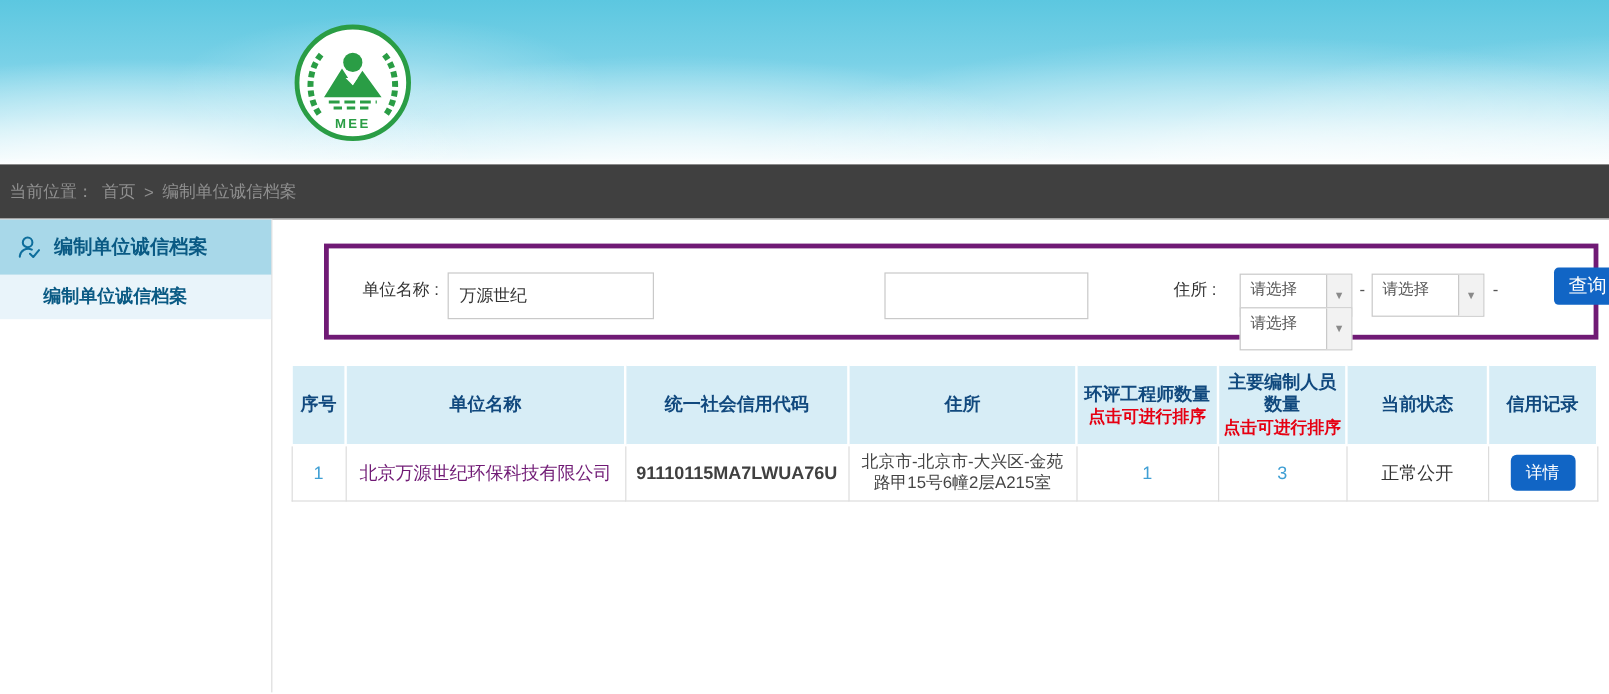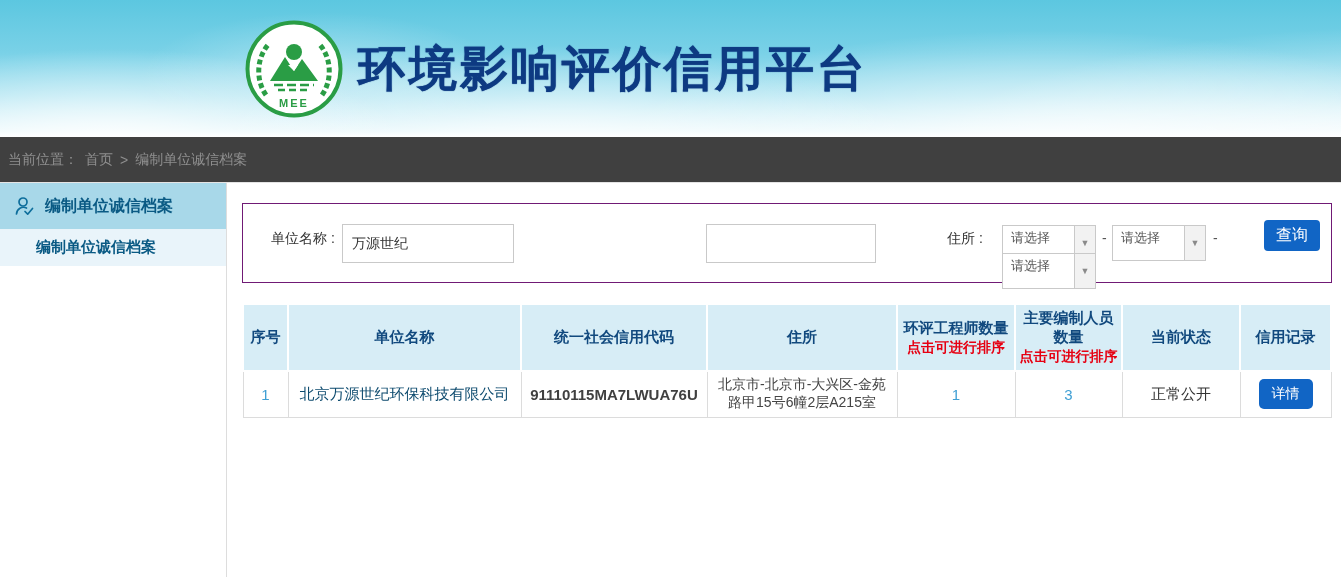--- a/index.html
+++ b/index.html
@@ -44,21 +44,21 @@
   .side-header .label { font-size:16px; font-weight:bold; color:#0a5a84; }
   .user-icon { width:22px; height:22px; }
   .side-item {
     height:37px; background:#e9f4fa; display:flex; align-items:center;
     padding-left:36px; font-size:15px; font-weight:bold; color:#0a5a84; cursor:pointer;
   }
 
   .main { flex:1; padding:20px 9px 0 15px; }
 
   
-  .search-panel { position:relative; height:80px; border:1px solid #701a75; margin-bottom:20px; }
+  .search-panel { position:relative; height:80px; border:4px solid #701a75; margin-bottom:20px;margin-left:28px; }
   .sp { position:absolute; font-size:14px; color:#333; }
   .flabel { line-height:28px; }
   .tinput {
     height:39px; border:1px solid #c9c9c9; font-size:14px; color:#333;
     padding:0 9px; outline:none; font-family:inherit; background:#fff;
   }
   .combo { display:flex; width:94px; height:36px; border:1px solid #c9c9c9; background:#fff; cursor:pointer; }
   .combo .val { flex:1; font-size:13px; color:#555; line-height:24px; padding-left:8px; }
   .combo .arrow-btn {
     width:21px; background:#f2f2f2; border-left:1px solid #c9c9c9;
@@ -75,21 +75,21 @@
   table.result { border-collapse:collapse; table-layout:fixed; width:1088px; }
   .result th {
     background:#d7edf6; border:2px solid #fff; padding:4px 2px;
     font-size:15px; color:#11497e; font-weight:bold; text-align:center; height:44px;
   }
   .result th .hint { display:block; color:#e60012; font-size:14px; font-weight:bold; margin-top:1px; }
   .result td {
     border:1px solid #dcdcdc; text-align:center; font-size:15px; color:#444;
     height:46px; padding:2px 6px; background:#fff;
   }
-  .link { color:#0c4a6e; cursor:pointer;font-family:Liberation Serif, serif; }
+  .link { color:#701a75; cursor:pointer;font-family:Liberation Serif, serif; }
   .num-link { color:#3f9fd4; cursor:pointer; }
   .detail-btn { padding:6px 13px; font-size:14px; border-radius:5px; }
 </style>
 </head>
 <body>
 
 <div id="app">
 
   <div class="banner">
     <div class="banner-inner">
@@ -97,21 +97,20 @@
         <circle cx="50" cy="50" r="46.5" fill="#ffffff" stroke="#2a9d45" stroke-width="4"></circle>
         <path d="M22,76 C12,62 12,40 24,26" fill="none" stroke="#2a9d45" stroke-width="5" stroke-dasharray="5,3"></path>
         <path d="M78,76 C88,62 88,40 76,26" fill="none" stroke="#2a9d45" stroke-width="5" stroke-dasharray="5,3"></path>
         <circle cx="50" cy="33" r="8" fill="#2a9d45"></circle>
         <path d="M26,62 L41,38 L50,52 L58,40 L74,62 Z" fill="#2a9d45"></path>
         <path d="M44,46 L50,52 L54,46" fill="#ffffff"></path>
         <line x1="30" y1="66" x2="70" y2="66" stroke="#2a9d45" stroke-width="2.5" stroke-dasharray="9,4"></line>
         <line x1="34" y1="71" x2="66" y2="71" stroke="#2a9d45" stroke-width="2.5" stroke-dasharray="7,4"></line>
         <text x="50" y="88" text-anchor="middle" font-size="11" font-weight="bold" fill="#2a9d45" letter-spacing="2">MEE</text>
       </svg>
-      <div class="site-title">环境影响评价信用平台</div>
     </div>
   </div>
 
   <div class="breadcrumb-bar">
     <span>当前位置：</span>
     <span class="crumb-link">首页</span>
     <span>&gt;</span>
     <span>编制单位诚信档案</span>
   </div>
 

